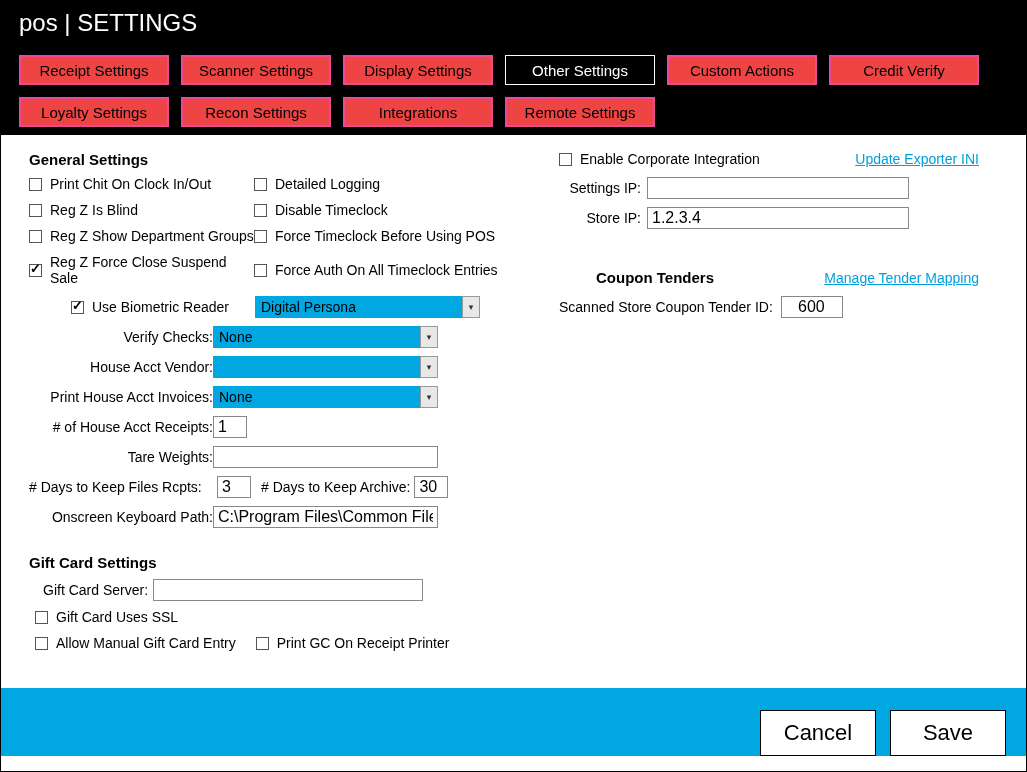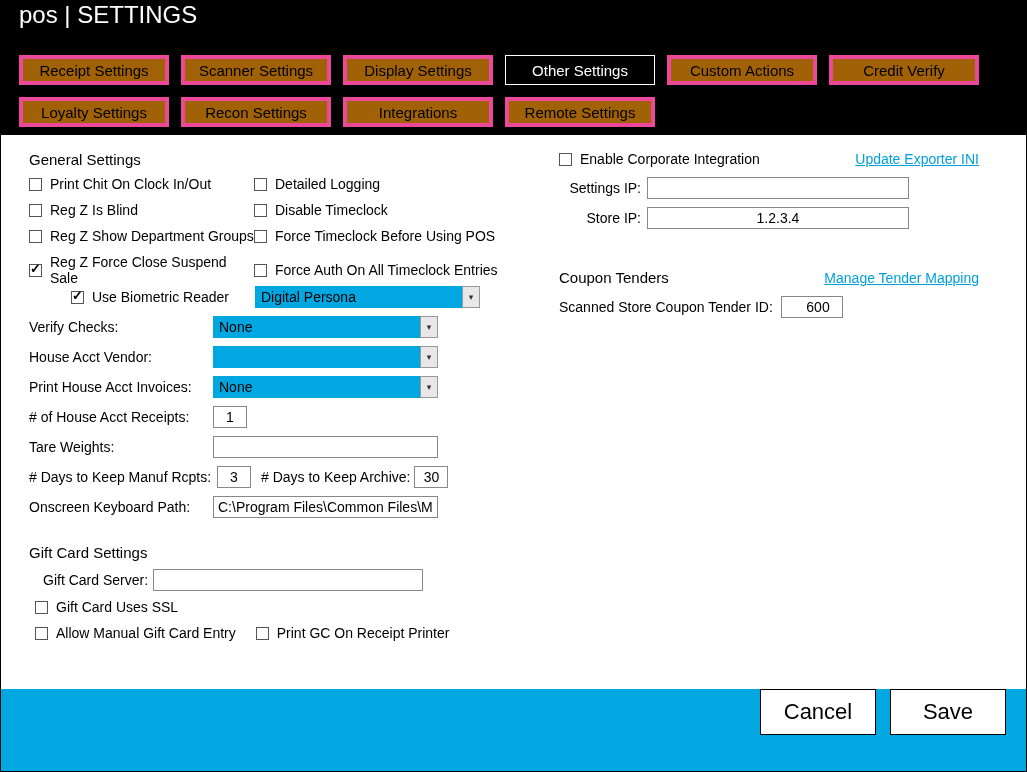--- a/index.html
+++ b/index.html
@@ -10,98 +10,99 @@
     background: #fff;
     border: 1px solid #000;
     position: relative;
     overflow: hidden;
   }
   .header {
     background: #000;
     color: #fff;
     height: 44px;
     display: flex;
-    align-items: flex-start;
+    align-items: center;
     padding-left: 18px;
     font-size: 24px;
     font-weight: 300;
   }
   .tabs-area {
     background: #000;
     padding: 10px 18px 8px 18px;
     display: flex;
     flex-wrap: wrap;
     gap: 12px;
   }
   .tab {
-    background: #a16207;
+    background: #ef4444;
     color: #000;
-    border: 4px solid #ec4899;
+    border: 2px solid #ec4899;
     width: 150px;
     height: 30px;
     display: flex;
     align-items: center;
     justify-content: center;
     font-size: 15px;
     cursor: pointer;
   }
   .tab.active {
     background: #000;
     color: #fff;
     border: 1px solid #fff;
   }
   .content {
     padding: 16px 24px 0 28px;
     display: flex;
     gap: 30px;
   }
   .left-col { width: 500px; }
   .right-col { width: 420px; }
-  .section-title { font-weight: normal; font-size: 15px; margin-bottom: 8px; }
+  .section-title { font-weight: bold; font-size: 15px; margin-bottom: 8px; }
   .chk-grid {
     display: grid;
     grid-template-columns: 225px 260px;
     row-gap: 10px;
+    margin-bottom: 10px;
     align-items: center;
   }
   .chk-item { display: flex; align-items: center; font-size: 14px; }
   .chk-box {
     width: 13px; height: 13px; border: 1px solid #555;
     margin-right: 8px; position: relative; flex-shrink: 0;
     background: #fff;
   }
   .chk-box.checked::after {
     content: "✓"; position: absolute; top: -4px; left: 0px;
     font-size: 13px; font-weight: bold; color: #000;
   }
   .row { display: flex; align-items: center; margin-bottom: 8px; font-size: 14px; }
-  .row-label { width: 184px; flex-shrink: 0; }
+  .row-label { width: 184px; flex-shrink: 0; text-align: right; }
   .select-widget {
     display: flex; width: 225px; height: 22px;
   }
   .select-main {
     background: #00a7e1; color: #000; flex: 1;
     padding: 0 6px; display: flex; align-items: center;
     font-size: 14px;
   }
   .select-arrow {
     width: 18px; background: #e8e8e8; border: 1px solid #999;
     display: flex; align-items: center; justify-content: center;
     font-size: 9px; color: #333;
   }
   .text-input {
     border: 1px solid #888; height: 22px; padding: 0 4px;
-    font-size: 14px; background: #fff; text-align: center;
+    font-size: 16px; background: #fff;
   }
   .inline-row { display: flex; align-items: center; margin-bottom: 8px; font-size: 14px; gap: 4px; }
   .link { color: #009fdb; text-decoration: underline; cursor: pointer; font-size: 14px; }
   .footer {
-    position: absolute; bottom: 0; left: 0; right: 0;
-    height: 82px; background: #00a7e1;
-    display: flex; justify-content: flex-end; align-items: flex-start;
+    position: absolute; bottom: 15px; left: 0; right: 0;
+    height: 68px; background: #00a7e1;
+    display: flex; justify-content: flex-end; align-items: flex-end;
     padding-right: 20px; gap: 14px;
   }
   .footer-btn {
     background: #fff; border: 1px solid #000;
     width: 116px; height: 46px;
     display: flex; align-items: center; justify-content: center;
     font-size: 22px; cursor: pointer;
   }
   .corp-row { display: flex; align-items: center; margin-bottom: 8px; font-size: 14px; }
   .corp-label { width: 82px; text-align: right; margin-right: 6px; }
@@ -209,21 +210,21 @@
       <div class="row-label"># of House Acct Receipts:</div>
       <input class="text-input" style="width: 34px;" value="1">
     </div>
 
     <div class="row">
       <div class="row-label">Tare Weights:</div>
       <input class="text-input" style="width: 225px;" value="">
     </div>
 
     <div class="inline-row">
-      <span style="width:184px"># Days to Keep Manuf Rcpts:</span>
+      <span style="width:184px"># Days to Keep Files Rcpts:</span>
       <input class="text-input" style="width: 34px;" value="3">
       <span style="margin-left:6px"># Days to Keep Archive:</span>
       <input class="text-input" style="width: 34px;" value="30">
     </div>
 
     <div class="row">
       <div class="row-label">Onscreen Keyboard Path:</div>
       <input class="text-input" style="width: 225px;" value="C:\Program Files\Common Files\Microso">
     </div>
 
@@ -263,21 +264,21 @@
 
     <div class="corp-row">
       <div class="corp-label">Settings IP:</div>
       <input class="text-input" style="width: 262px;" value="">
     </div>
     <div class="corp-row">
       <div class="corp-label">Store IP:</div>
       <input class="text-input" style="width: 262px;" value="1.2.3.4">
     </div>
 
-    <div style="display:flex; align-items:center; justify-content:space-between; margin-top:40px; margin-bottom:10px;">
+    <div style="display:flex; align-items:center; justify-content:space-between; margin-top:40px; margin-bottom:10px;margin-left:37px;">
       <div class="section-title" style="margin-bottom:0">Coupon Tenders</div>
       <span class="link">Manage Tender Mapping</span>
     </div>
 
     <div class="coupon-row">
       <div class="coupon-label">Scanned Store Coupon Tender ID:</div>
       <input class="text-input" style="width: 62px; padding-left: 16px;" value="600">
     </div>
   </div>
 </div>

